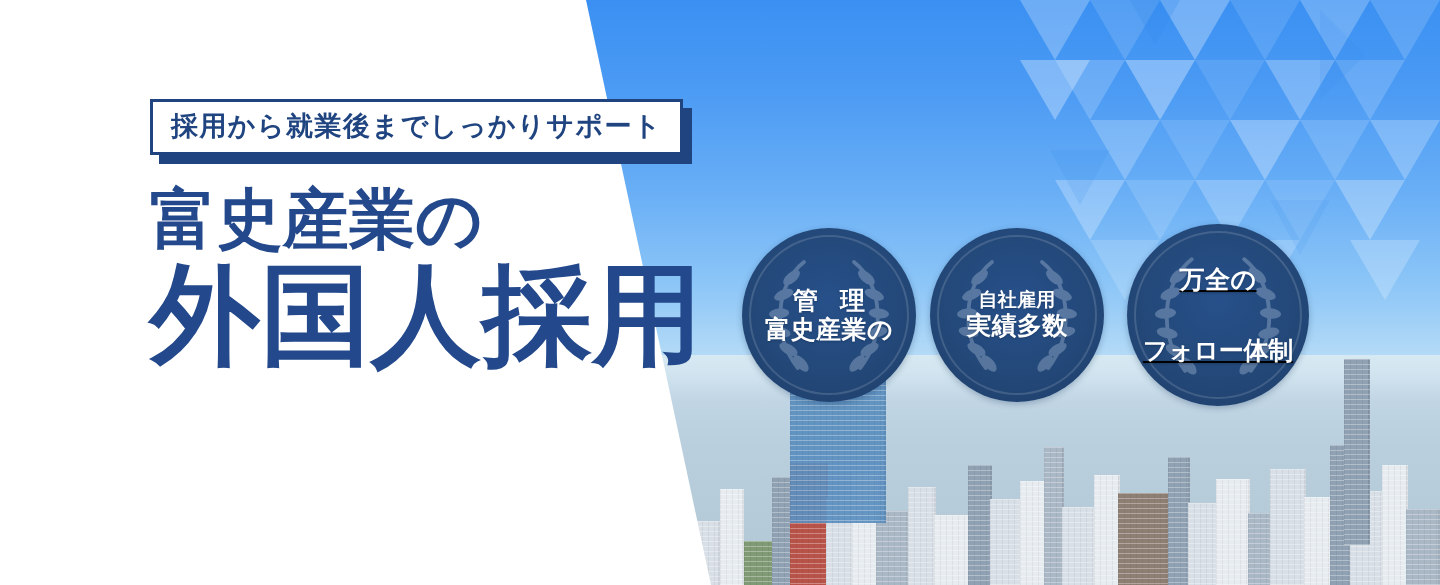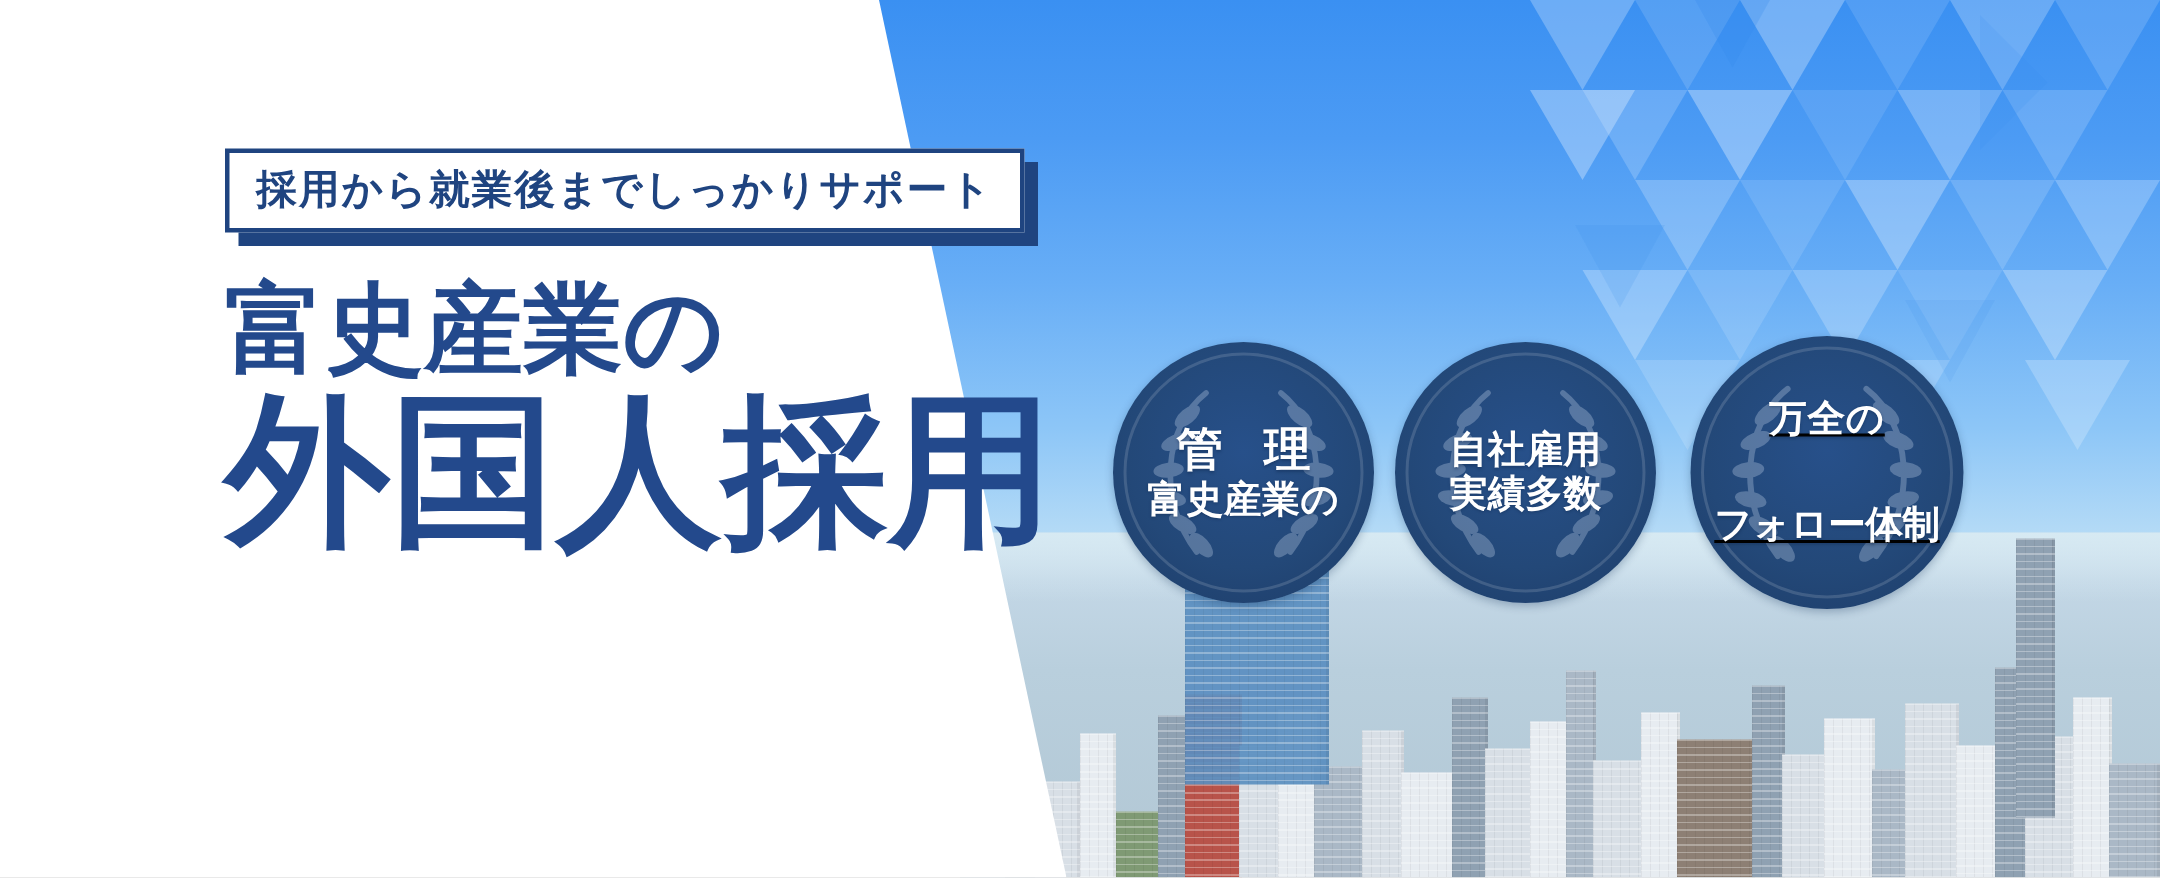--- a/index.html
+++ b/index.html
@@ -119,25 +119,25 @@
   .badge .wreath{position:absolute;inset:9px;opacity:.30;}
   .badge .btxt{
     position:relative;z-index:2;
     text-align:center;color:#ffffff;font-weight:700;line-height:1.18;
     text-shadow:0 1px 2px rgba(10,30,60,.35);
   }
   .badge .bl1{display:block;}
   .badge .bl2{display:block;}
 
   .badge-1{left:0;width:174px;height:174px;}
-  .badge-1 .bl1{font-size:31px;letter-spacing:.30em;text-indent:.30em;}
+  .badge-1 .bl1{font-size:25px;letter-spacing:.30em;text-indent:.30em;}
   .badge-1 .bl2{font-size:25px;letter-spacing:.02em;}
 
   .badge-2{left:188px;width:174px;height:174px;}
-  .badge-2 .bl1{font-size:25px;letter-spacing:.01em;}
+  .badge-2 .bl1{font-size:19px;letter-spacing:.01em;}
   .badge-2 .bl2{font-size:25px;letter-spacing:.01em;}
 
   .badge-3{left:385px;top:-4px;width:182px;height:182px;text-decoration:underline;}
   .badge-3 .bl1{font-size:25px;letter-spacing:.02em;}
   .badge-3 .bl2{font-size:25px;letter-spacing:-.01em;margin-top:42px;}
 </style>
 </head>
 <body>
 
 <div class="stage">

